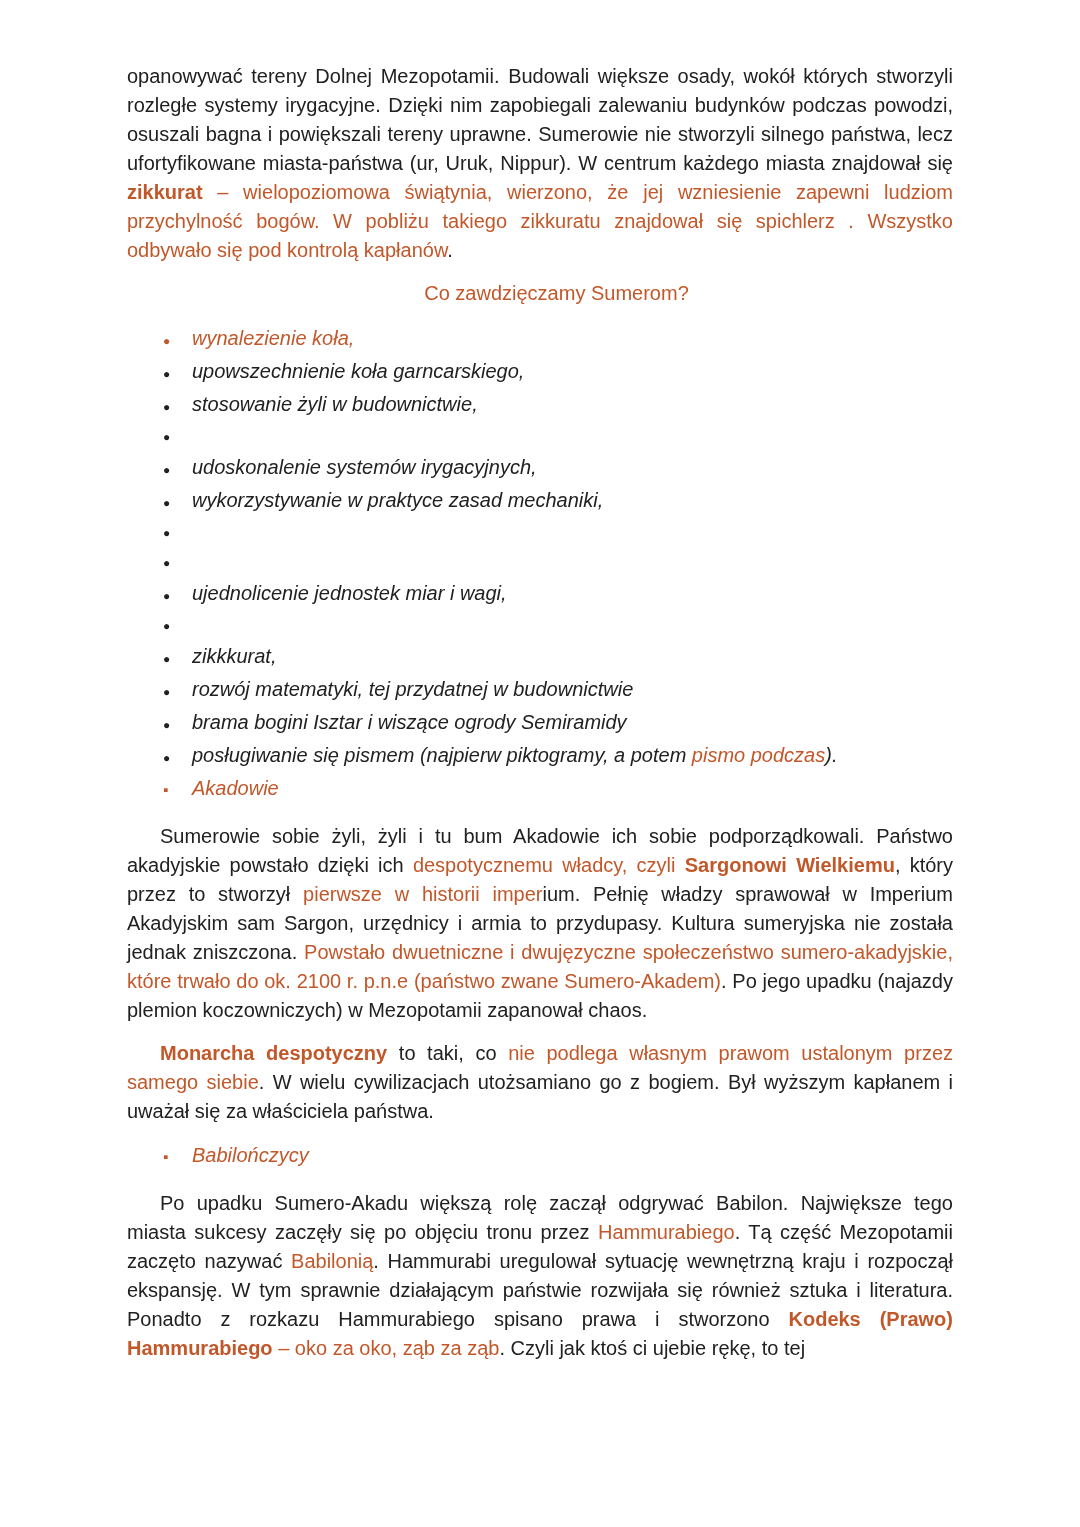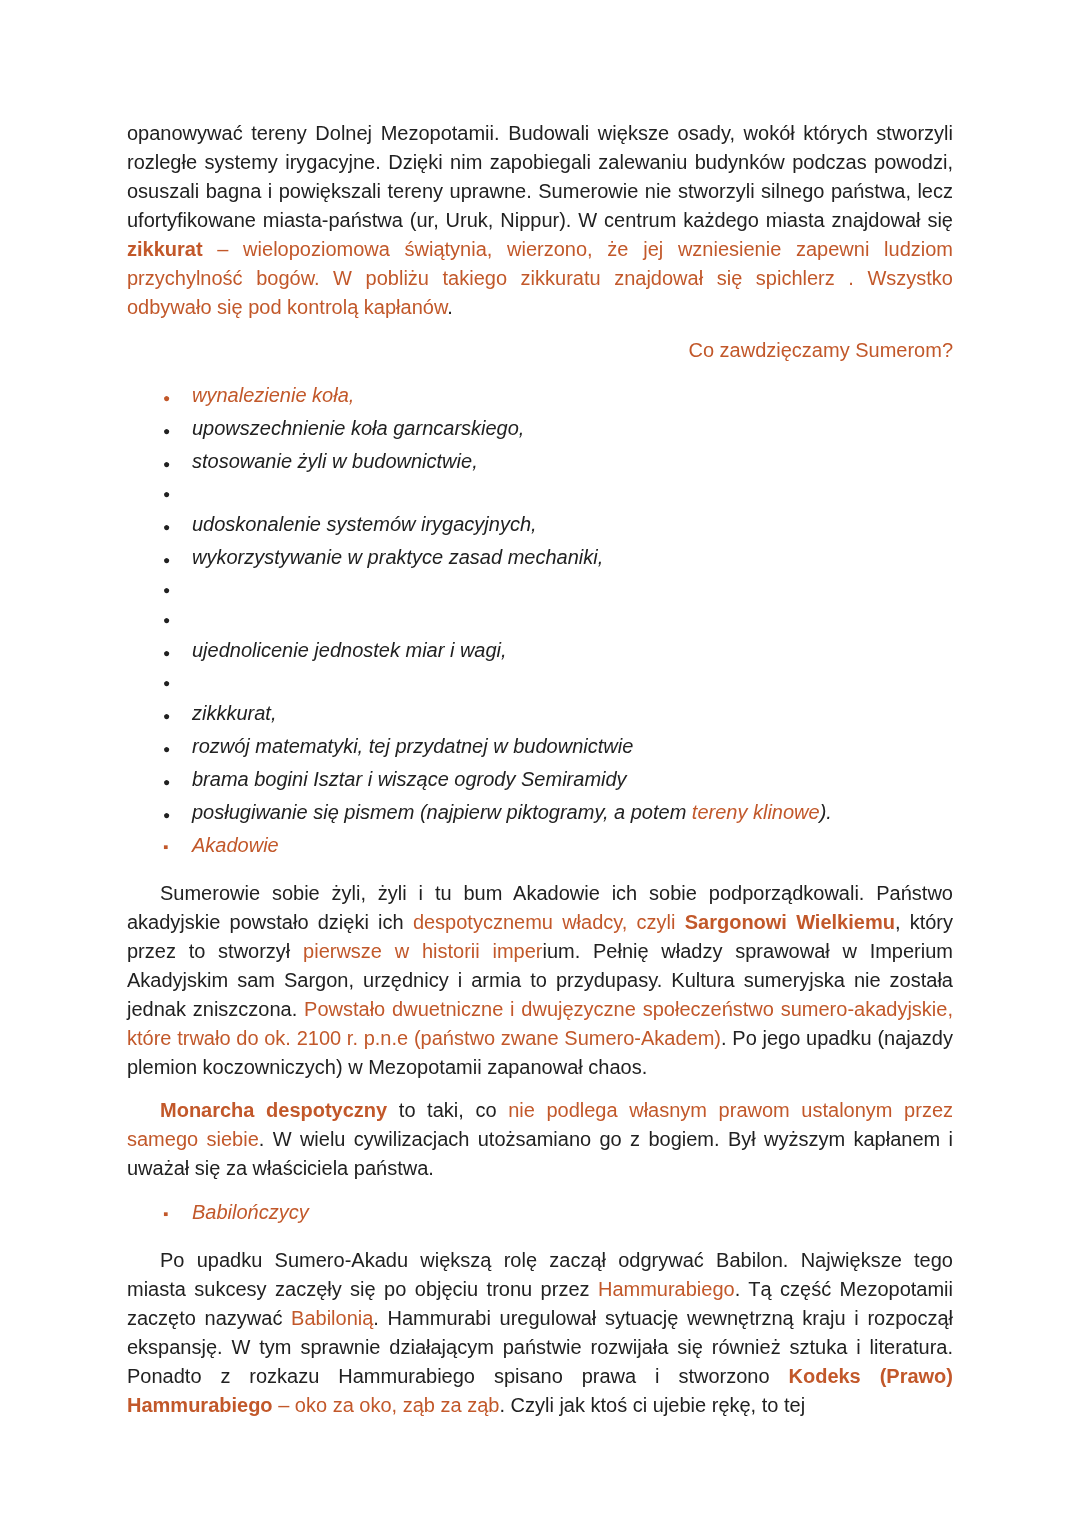--- a/index.html
+++ b/index.html
@@ -7,33 +7,33 @@
   body {
     font-family: "Liberation Sans", sans-serif;
     font-size: 20px;
     color: #212121;
     width: 1080px;
   }
   .page {
     width: 1080px;
     height: 1527px;
     background: #ffffff;
-    padding: 119px 127px 40px 127px;
+    padding: 62px 127px 40px 127px;
     overflow: hidden;
   }
   p {
     margin: 0 0 14px 0;
     text-align: justify;
     line-height: 29px;
   }
   p.indent { text-indent: 33px; }
   p.heading {
     text-indent: 33px;
     margin: 8px 0 15px 0;
-    text-align: right;
+    text-align: center;
   }
   ul {
     list-style: none;
     margin: 0 0 17px 0;
     padding: 0 0 0 36px;
   }
   li {
     display: flex;
     align-items: baseline;
     line-height: 30px;
@@ -100,21 +100,21 @@
         <li>
           <span class="marker disc ink">●</span>
           <span class="li-text"><span class="ink">rozwój matematyki, tej przydatnej w budownictwie</span></span>
         </li>
         <li>
           <span class="marker disc ink">●</span>
           <span class="li-text"><span class="ink">brama bogini Isztar i wiszące ogrody Semiramidy</span></span>
         </li>
         <li>
           <span class="marker disc ink">●</span>
-          <span class="li-text"><span class="ink">posługiwanie się pismem (najpierw piktogramy, a potem </span><span class="accent">tereny klinowe</span><span class="ink">).</span></span>
+          <span class="li-text"><span class="ink">posługiwanie się pismem (najpierw piktogramy, a potem </span><span class="accent">pismo podczas</span><span class="ink">).</span></span>
         </li>
         <li>
           <span class="marker square accent">▪</span>
           <span class="li-text"><span class="accent">Akadowie</span></span>
         </li>
       </ul>
       <p class="indent"><span class="ink">Sumerowie sobie żyli, żyli i tu bum Akadowie ich sobie podporządkowali. Państwo akadyjskie powstało dzięki ich </span><span class="accent">despotycznemu władcy, czyli </span><span class="accent bold">Sargonowi Wielkiemu</span><span class="ink">, który przez to stworzył </span><span class="accent">pierwsze w historii imper</span><span class="ink">ium. Pełnię władzy sprawował w Imperium Akadyjskim sam Sargon, urzędnicy i armia to przydupasy. Kultura sumeryjska nie została jednak zniszczona. </span><span class="accent">Powstało dwuetniczne i dwujęzyczne społeczeństwo sumero-akadyjskie, które trwało do ok. 2100 r. p.n.e (państwo zwane Sumero-Akadem)</span><span class="ink">. Po jego upadku (najazdy plemion koczowniczych) w Mezopotamii zapanował chaos.</span></p>
       <p class="indent"><span class="accent bold">Monarcha despotyczny</span><span class="ink"> to taki, co </span><span class="accent">nie podlega własnym prawom ustalonym przez samego siebie</span><span class="ink">. W wielu cywilizacjach utożsamiano go z bogiem. Był wyższym kapłanem i uważał się za właściciela państwa.</span></p>
       <ul>
         <li>

